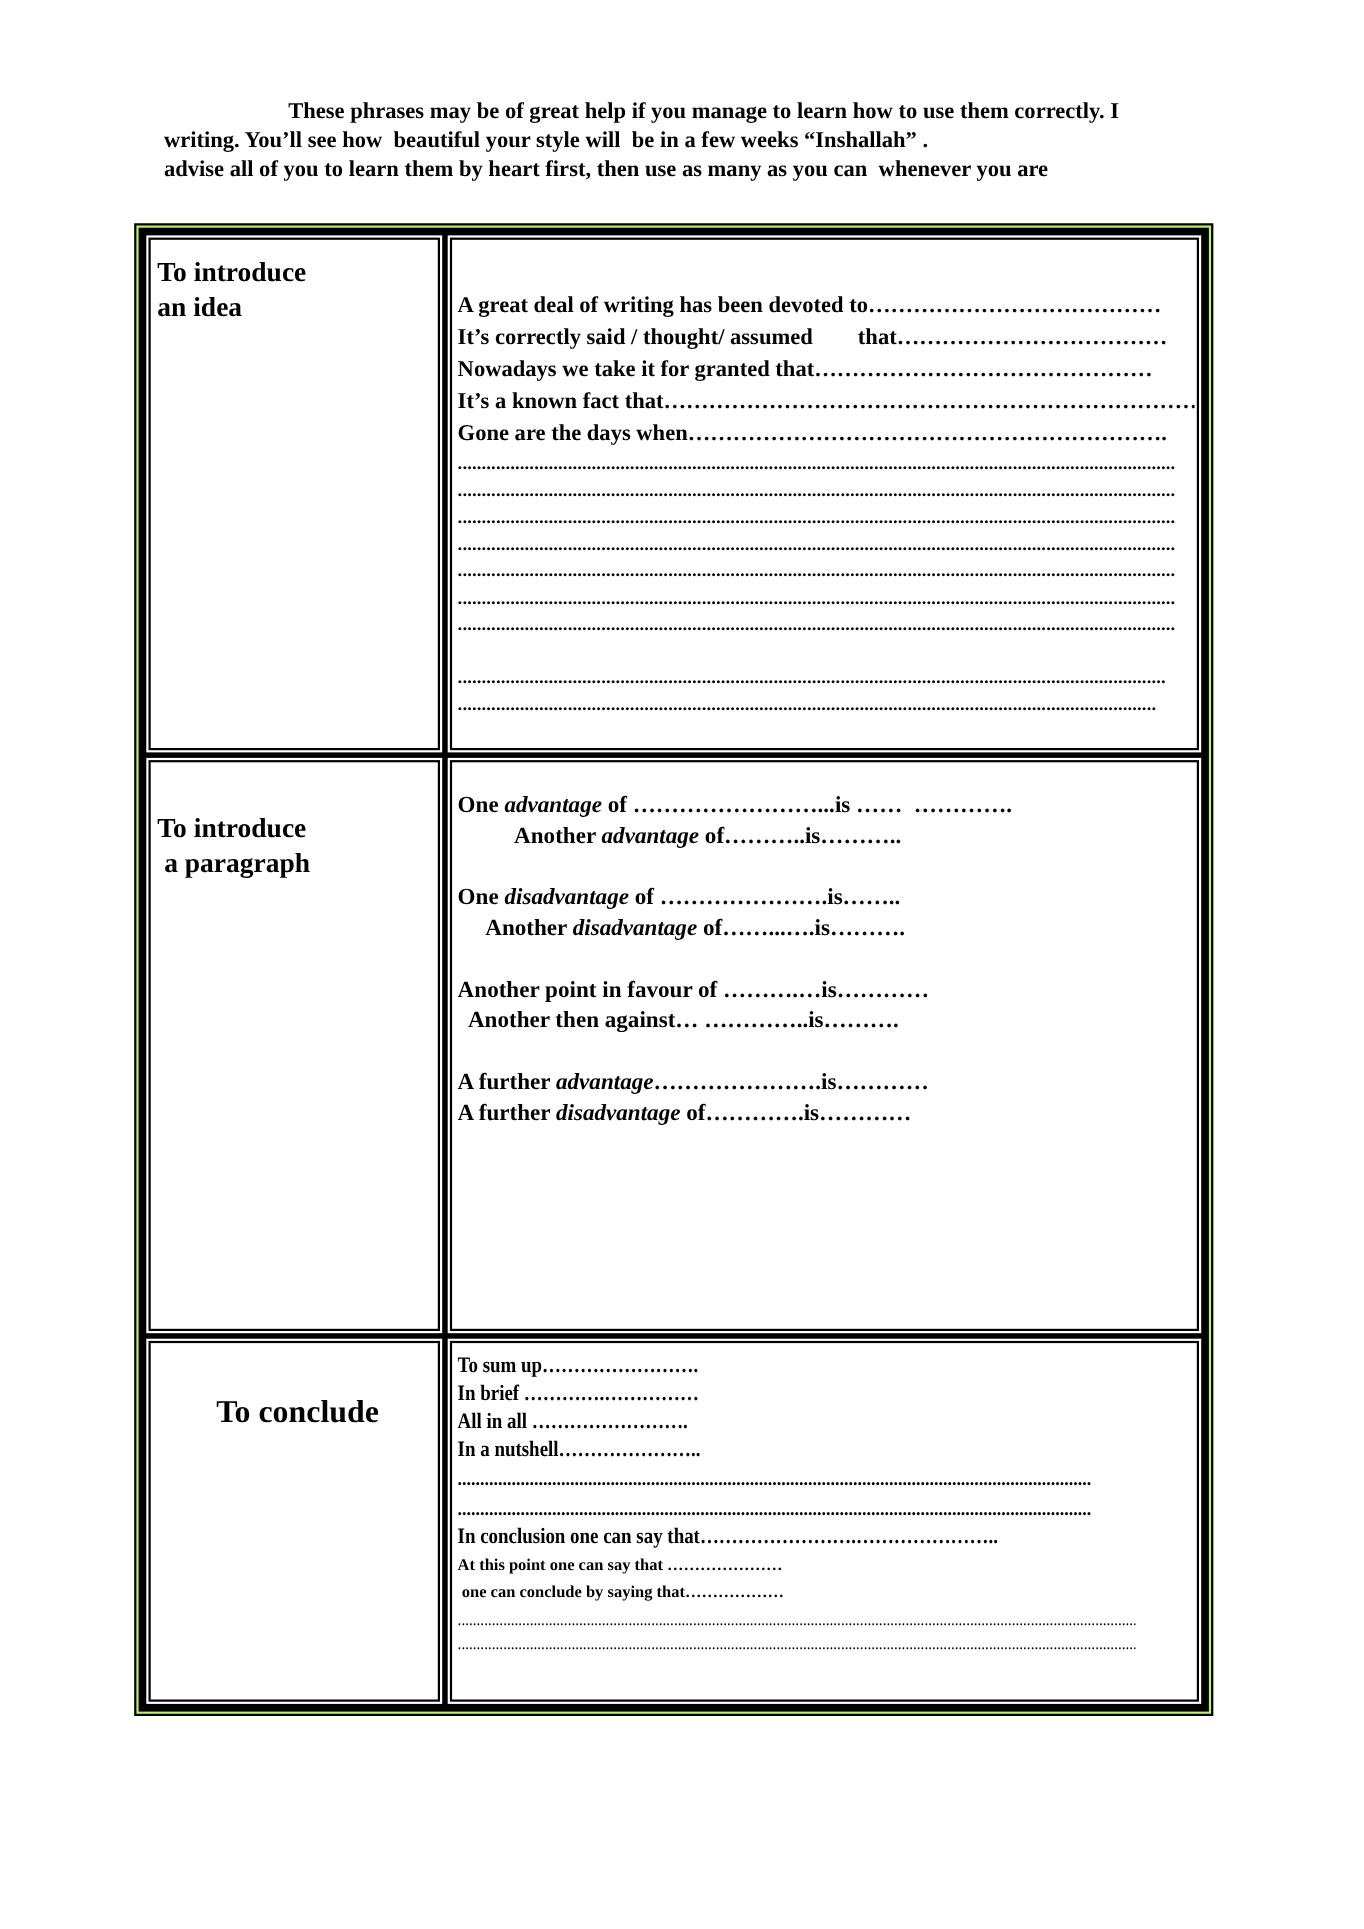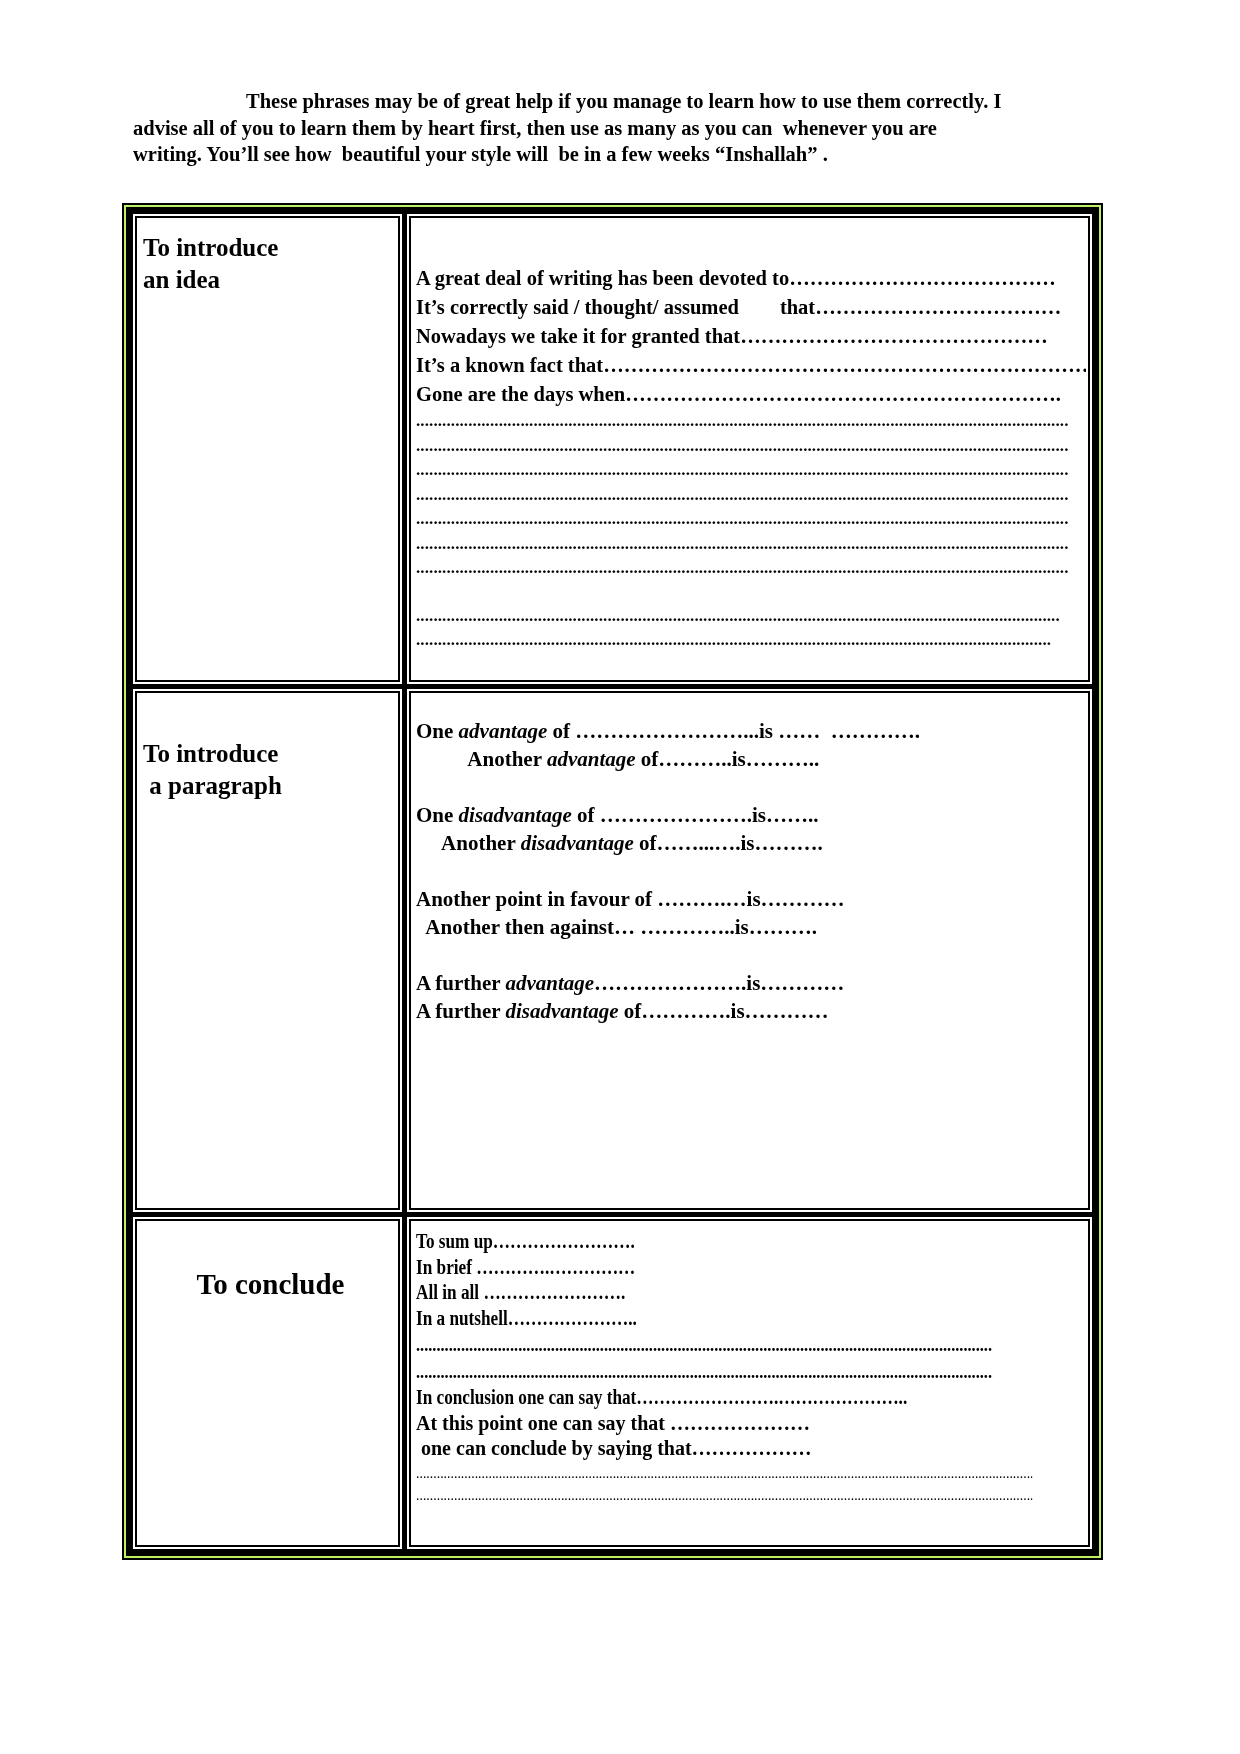--- a/index.html
+++ b/index.html
@@ -5,21 +5,21 @@
   html,body{margin:0;padding:0;background:#ffffff;}
   body{
     width:1240px;height:1754px;
     font-family:"Liberation Serif", serif;
     color:#000;
     position:relative;
     overflow:hidden;
   }
   
   .intro{
-    position:absolute;left:133px;top:88px;width:900px;
+    position:absolute;left:149px;top:88px;width:900px;
     font-weight:bold;font-size:20.5px;line-height:26.5px;
   }
   .intro .iline{white-space:pre;}
   .intro .iline.first{text-indent:113px;}
 
   
   .tblwrap{
     position:absolute;left:122px;top:203px;width:981px;
     border:2px solid #000;padding:2px;box-sizing:border-box;
     background:#bef264;
@@ -48,31 +48,31 @@
   
   .phrase1{font-weight:bold;font-size:20.5px;line-height:29px;}
   .dots1{font-weight:bold;font-size:17px;line-height:24.5px;letter-spacing:.1px;}
   .blank1{height:23px;}
   
   .phrase2{font-weight:bold;font-size:21px;line-height:28px;}
   .blank2{height:28px;}
   
   .narrow{font-weight:bold;font-size:20px;line-height:25.5px;transform:scaleX(.86);transform-origin:0 50%;}
   .dotsLong{font-weight:bold;font-size:19px;line-height:27px;transform:scaleX(.86);transform-origin:0 50%;}
-  .normal3{font-weight:bold;font-size:20px;line-height:25.5px;}
+  .normal3{font-weight:bold;font-size:15px;line-height:25.5px;}
   .fine{font-size:15px;line-height:22px;transform:scaleX(.92);transform-origin:0 50%;}
   .it{font-style:italic;}
 </style>
 </head>
 <body>
 
 <div class="intro">
   <div class="iline first">These phrases may be of great help if you manage to learn how to use them correctly. I</div>
+  <div class="iline">writing. You’ll see how  beautiful your style will  be in a few weeks “Inshallah” .</div>
   <div class="iline">advise all of you to learn them by heart first, then use as many as you can  whenever you are</div>
-  <div class="iline">writing. You’ll see how  beautiful your style will  be in a few weeks “Inshallah” .</div>
 </div>
 
 <div class="tblwrap">
   <table class="grid">
     <colgroup>
         <col style="width:265px">
         <col>
       </colgroup>
     <tbody>
       <tr class="r0">

